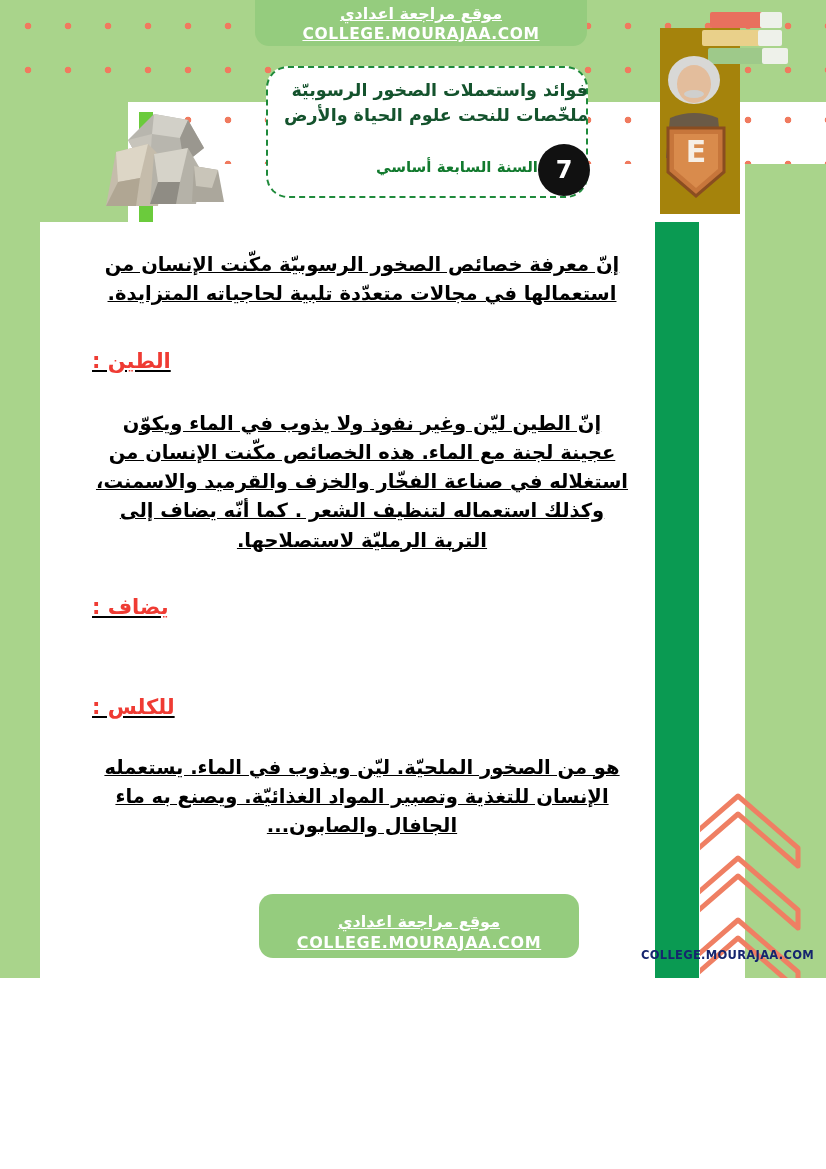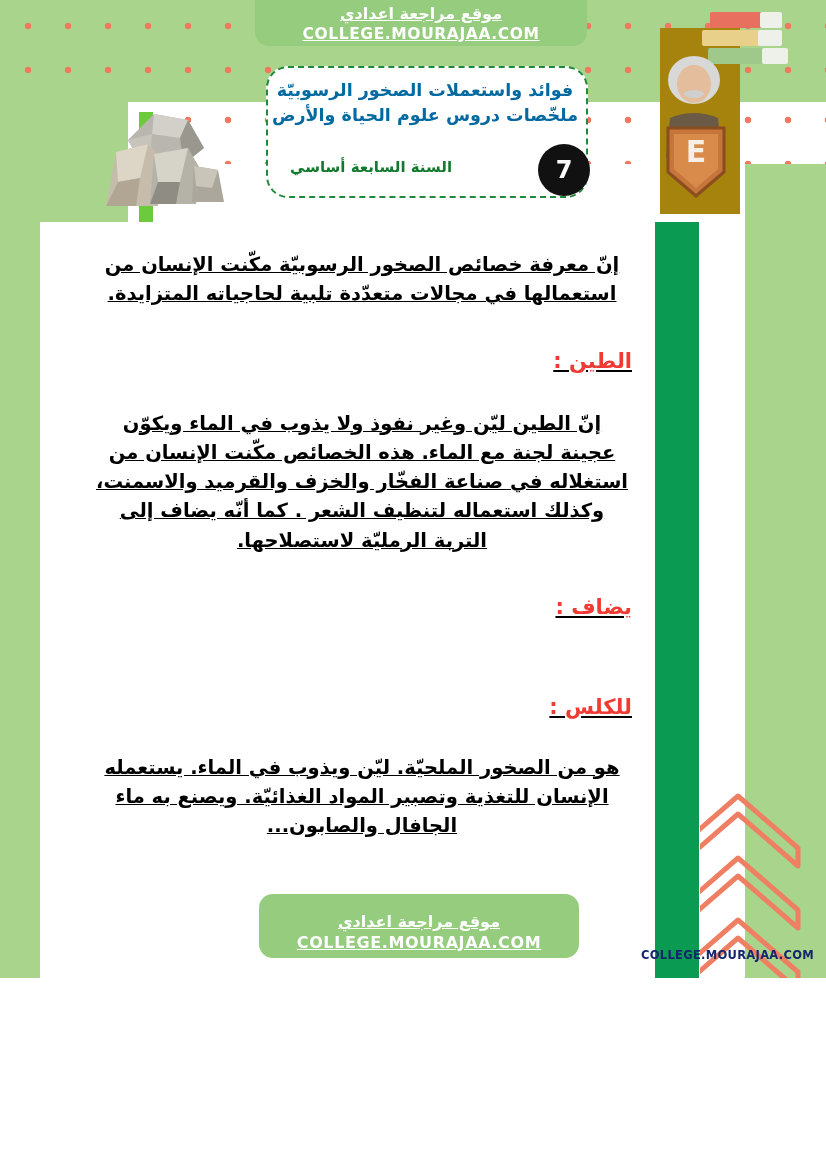--- a/index.html
+++ b/index.html
@@ -45,28 +45,28 @@
   .chevrons{position:absolute;left:700px;top:790px;width:126px;height:250px;overflow:hidden;}
   .chevrons svg{display:block;}
 
   
   .title-box{
     position:absolute;left:266px;top:66px;width:322px;height:132px;
     border:2px dashed #1f8a3b;border-radius:22px;background:#ffffff;
     box-sizing:border-box;
   }
   .title-main{
-    position:absolute;left:269px;top:78px;width:312px;
-    direction:rtl;text-align:center;color:#0369a1;
+    position:absolute;left:276px;top:78px;width:312px;
+    direction:rtl;color:#14532d;
     font-weight:bold;font-size:17.5px;line-height:1.45;
     font-family:"DejaVu Sans","Liberation Sans",sans-serif;
   }
   .title-sub{
     position:absolute;left:290px;top:158px;width:248px;
-    direction:rtl;text-align:left;color:#127a2e;
+    direction:rtl;text-align:right;color:#127a2e;
     font-weight:bold;font-size:15px;
   }
   .badge7{
     position:absolute;left:538px;top:144px;width:52px;height:52px;border-radius:50%;
     background:#111111;color:#ffffff;font-weight:bold;font-size:24px;
     display:flex;align-items:center;justify-content:center;
   }
 
   
   .hdr-text{
@@ -90,21 +90,21 @@
 
   
   .body-wrap{position:absolute;left:92px;top:250px;width:540px;direction:rtl;text-align:center;text-decoration:underline;}
   .para{
     color:#000000;font-weight:bold;font-size:19.5px;line-height:1.5;
     font-family:"DejaVu Sans","Liberation Sans",sans-serif;
     margin:0;
   }
   .heading{
     color:#ef3b33;font-weight:bold;font-size:21px;
-    text-align:right;margin:0;
+    text-align:left;margin:0;
   }
   .sp-a{height:40px;}
   .sp-b{height:36px;}
   .sp-c{height:34px;}
 
   
   .rocks-top{position:absolute;left:92px;top:78px;width:140px;height:140px;}
   .rocks-bot{position:absolute;left:136px;top:975px;width:130px;height:80px;}
   .logo-box{position:absolute;left:660px;top:28px;width:80px;height:186px;background:#a5830c;}
   .books{position:absolute;left:690px;top:10px;width:130px;height:78px;}
@@ -141,21 +141,21 @@
 
   <div class="header-green"></div>
   <div class="hdr-text">
     <div class="hdr-ar">موقع مراجعة اعدادي</div>
     <div class="hdr-en">COLLEGE.MOURAJAA.COM</div>
   </div>
 
   <div class="title-box"></div>
   <div class="title-main">
     <div>فوائد واستعملات الصخور الرسوبيّة</div>
-    <div>ملخّصات دروس علوم الحياة والأرض</div>
+    <div>ملخّصات للنحت علوم الحياة والأرض</div>
   </div>
   <div class="title-sub">السنة السابعة أساسي</div>
   <div class="badge7">7</div>
 
   <div class="rocks-top">
     <svg width="140" height="140" viewBox="0 0 140 140">
       <g>
         <polygon points="36,62 62,36 96,42 112,70 92,86 48,84" fill="#b8b6ae"></polygon>
         <polygon points="62,36 96,42 88,60 60,56" fill="#d2d0c8"></polygon>
         <polygon points="96,42 112,70 92,86 88,60" fill="#9a978f"></polygon>

